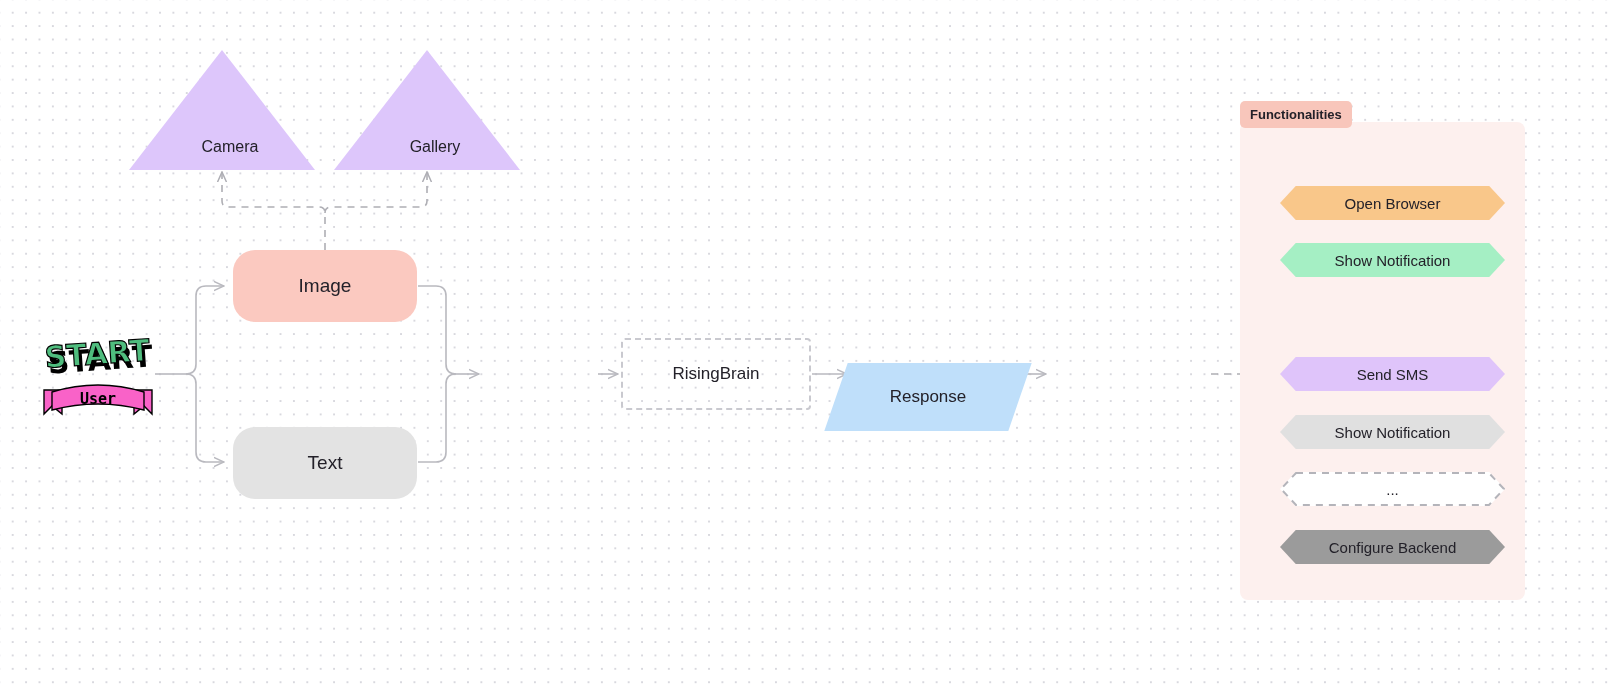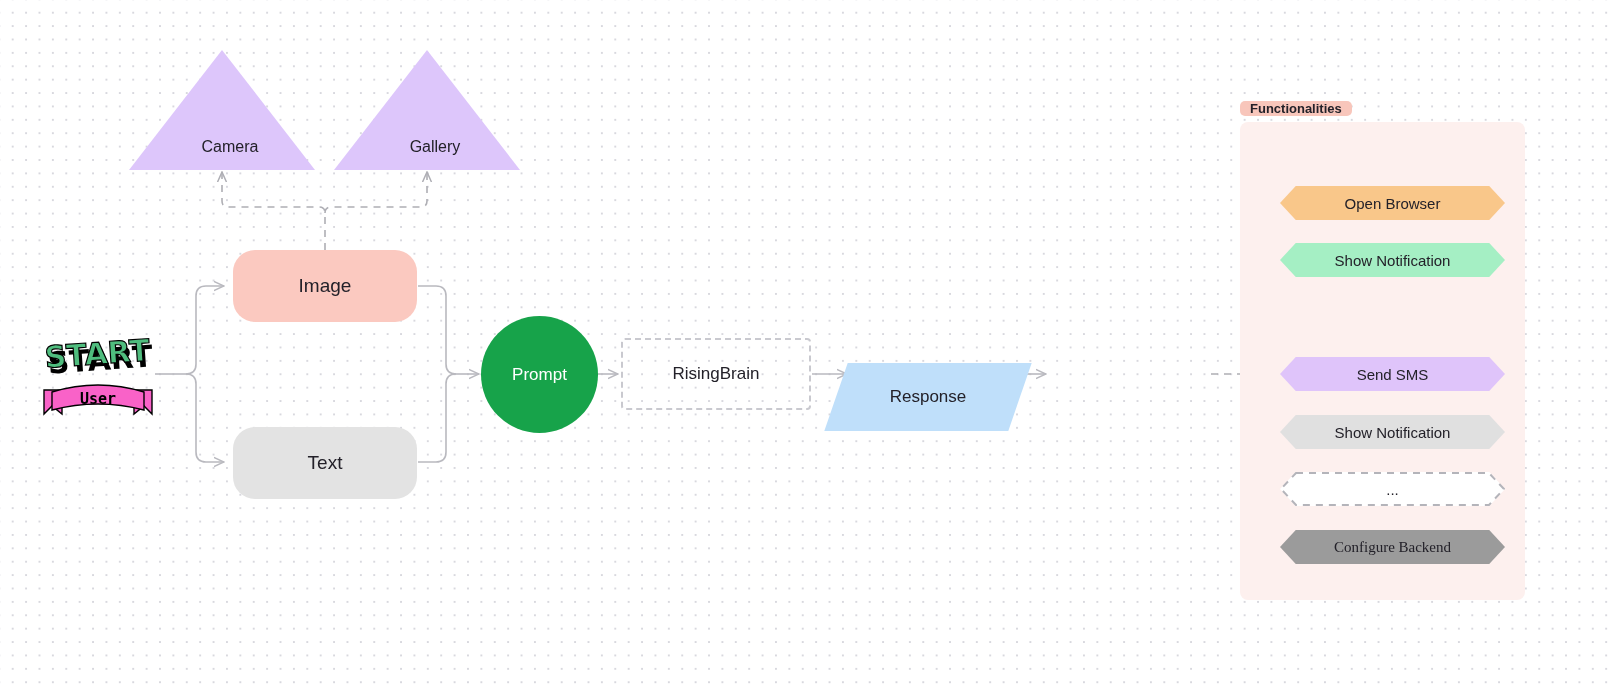--- a/index.html
+++ b/index.html
@@ -50,21 +50,21 @@
   .diamond .dbg{position:absolute;left:0;top:0;width:100%;height:100%;
       background:#F04A23;transform:rotate(45deg);}
   .diamond .dtxt{position:relative;z-index:2;}
 
   
   .group{
     position:absolute;background:#FDF0EE;border-radius:8px;
   }
   .grouplabel{
     position:absolute;background:#F8C6BB;color:#232129;
-    font-size:13px;font-weight:bold;padding:0 10px;border-radius:5px;
+    font-size:13px;font-weight:bold;padding:6px 10px;border-radius:5px;
     white-space:nowrap;
   }
   .hex{position:absolute;display:flex;align-items:center;justify-content:center;
      font-size:15px;color:#232129;box-sizing:border-box;}
   .hex .hexbg{position:absolute;left:0;top:0;width:100%;height:100%;
      clip-path:polygon(7% 0%, 93% 0%, 100% 50%, 93% 100%, 7% 100%, 0% 50%);}
   .hex .hextxt{position:relative;z-index:2;}
   .hex.dashed .hexbg{background:#ffffff;}
   .hex.dashed .hexborder{position:absolute;left:0;top:0;width:100%;height:100%;z-index:1;}
 
@@ -158,23 +158,20 @@
   </div>
 
   <div class="node rrect text-node" style="left:233px;top:427px;width:184px;height:72px;">
     <span>Text</span>
   </div>
 
   <div class="node rrect img-node" style="left:233px;top:250px;width:184px;height:72px;">
     <span>Image</span>
   </div>
 
-  <div class="node circle" style="left:481px;top:316px;width:117px;height:117px;">
-    <span>Prompt</span>
-  </div>
 
   <div class="node dashrect" style="left:621px;top:338px;width:190px;height:72px;">
     <span>RisingBrain</span>
   </div>
 
   <div class="node para" style="left:836px;top:340px;width:184px;height:68px;margin-top:23px;">
     <div class="parabg"></div>
     <span class="paratxt">Response</span>
   </div>
 
@@ -205,18 +202,18 @@
   </div>
 
   <div class="hex dashed" style="left:1280px;top:472px;width:225px;height:34px;">
     <div class="hexbg" style="background: rgb(255, 255, 255);"></div>
     <svg class="hexborder" viewBox="0 0 225 34" preserveAspectRatio="none">
       <polygon points="16,1 209,1 224,17 209,33 16,33 1,17" fill="none" stroke="#B4B4BA" stroke-width="2" stroke-dasharray="7 6" vector-effect="non-scaling-stroke"></polygon>
     </svg>
     <span class="hextxt">...</span>
   </div>
 
-  <div class="hex" style="left:1280px;top:530px;width:225px;height:34px;font-family:Liberation Serif, serif;">
+  <div class="hex" style="left:1280px;top:530px;width:225px;height:34px;">
     <div class="hexbg" style="background: rgb(155, 155, 155);"></div>
     <span class="hextxt">Configure Backend</span>
   </div>
 
 </div>
 
 </body></html>

